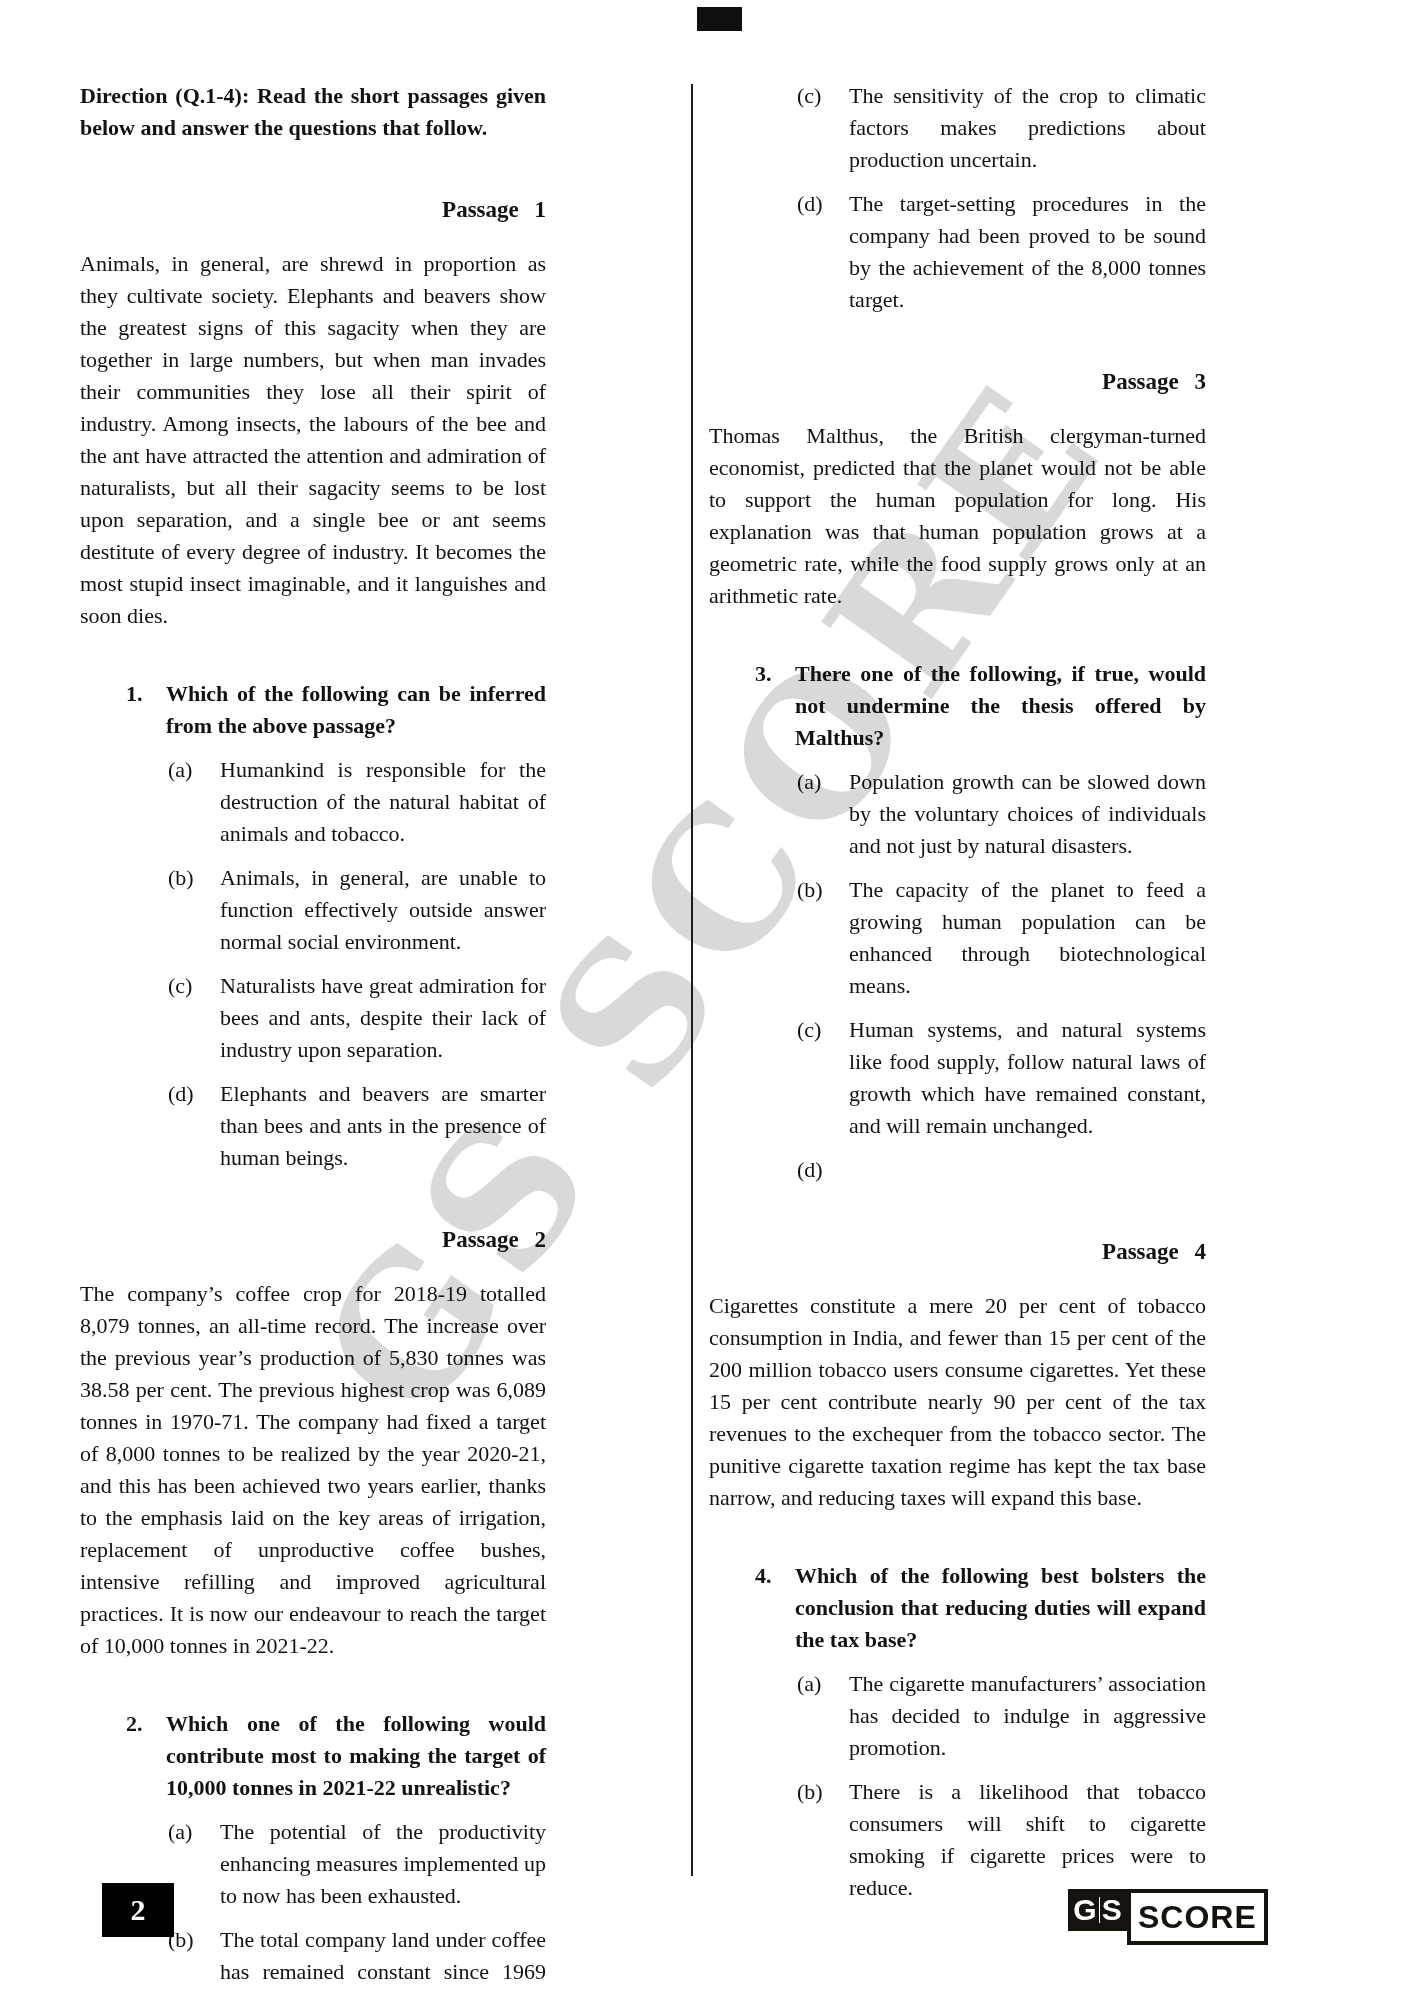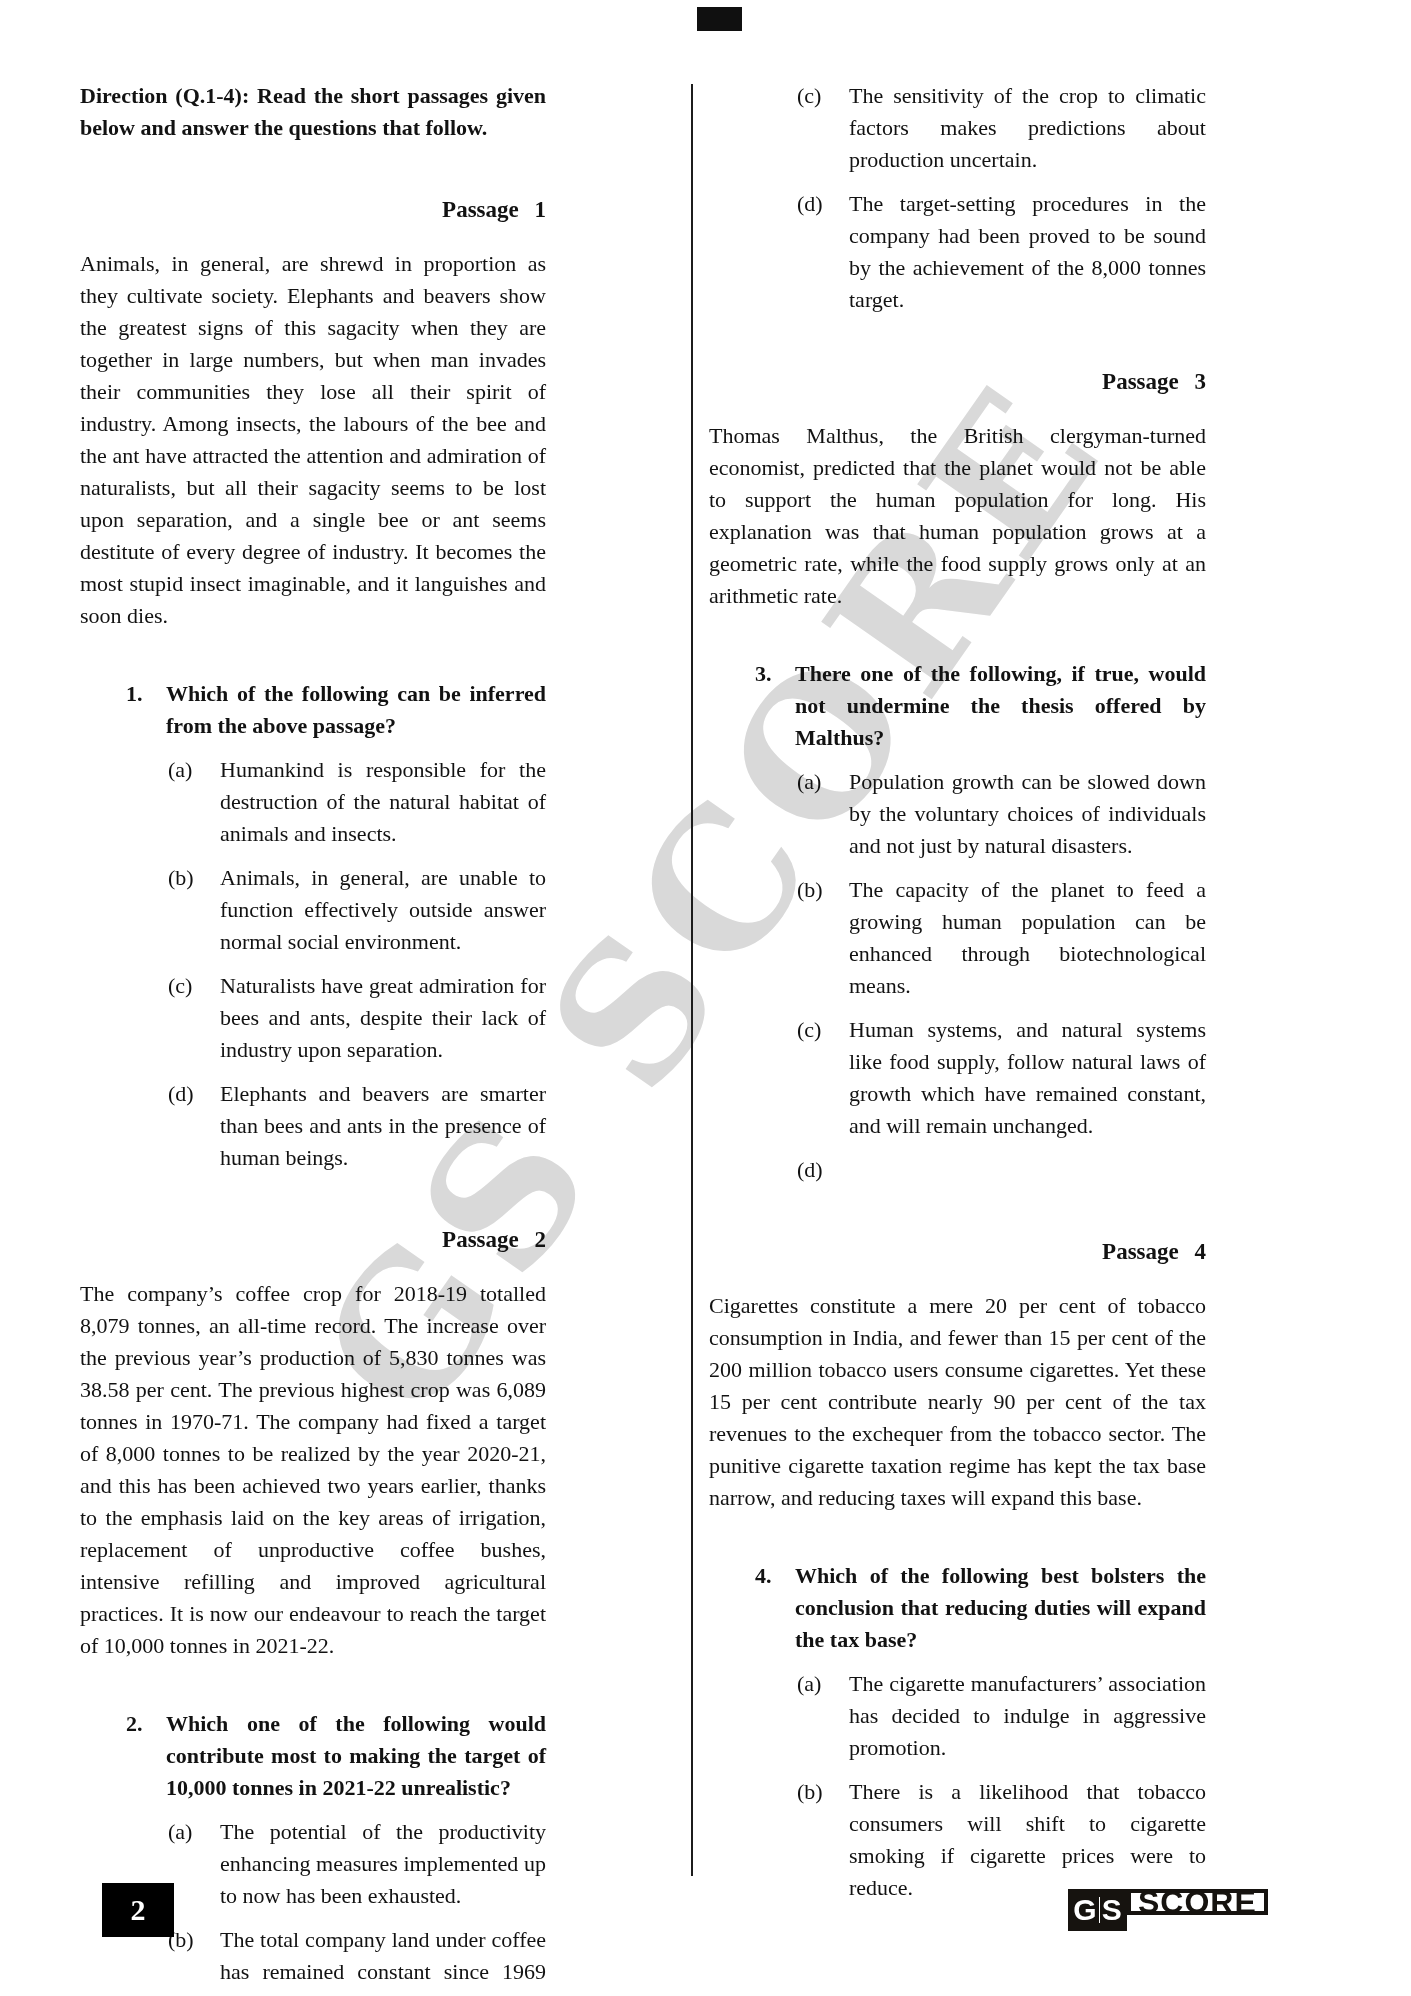--- a/index.html
+++ b/index.html
@@ -43,21 +43,21 @@
     font-family:"Liberation Sans", sans-serif; font-weight:bold;
   }
   .logo-gs {
     display:flex; align-items:center; justify-content:center;
     background:#16130f; color:#fff; width:59px; height:42px; font-size:30px;
   }
   .logo-gs-line { width:1px; height:26px; background:#fff; margin:0 2px; }
   .logo-score {
     display:flex; align-items:center; justify-content:center;
     background:#fff; border:4px solid #16130f; color:#16130f;
-    height:26px; padding:0 7px; font-size:32px; letter-spacing:1px;
+    height:56px; padding:0 7px; font-size:32px; letter-spacing:1px;
   }
 </style>
 </head>
 <body>
 
 <div class="page">
 
   <div class="watermark">GS SCORE</div>
   <div class="corner-mark"></div>
   <div class="col-divider"></div>
@@ -69,21 +69,21 @@
     <h2 class="passage-title">Passage 1</h2>
     <p class="passage-body">Animals, in general, are shrewd in proportion as they cultivate society. Elephants and beavers show the greatest signs of this sagacity when they are together in large numbers, but when man invades their communities they lose all their spirit of industry. Among insects, the labours of the bee and the ant have attracted the attention and admiration of naturalists, but all their sagacity seems to be lost upon separation, and a single bee or ant seems destitute of every degree of industry. It becomes the most stupid insect imaginable, and it languishes and soon dies.</p>
 
     <section class="question">
       <div class="q-head">
         <span class="q-num">1.</span>
         <span class="q-text">Which of the following can be inferred from the above passage?</span>
       </div>
       <div class="option">
         <span class="opt-label">(a)</span>
-        <span class="opt-text">Humankind is responsible for the destruction of the natural habitat of animals and insects.</span>
+        <span class="opt-text">Humankind is responsible for the destruction of the natural habitat of animals and tobacco.</span>
       </div>
       <div class="option">
         <span class="opt-label">(b)</span>
         <span class="opt-text">Animals, in general, are unable to function effectively outside answer normal social environment.</span>
       </div>
       <div class="option">
         <span class="opt-label">(c)</span>
         <span class="opt-text">Naturalists have great admiration for bees and ants, despite their lack of industry upon separation.</span>
       </div>
       <div class="option">

